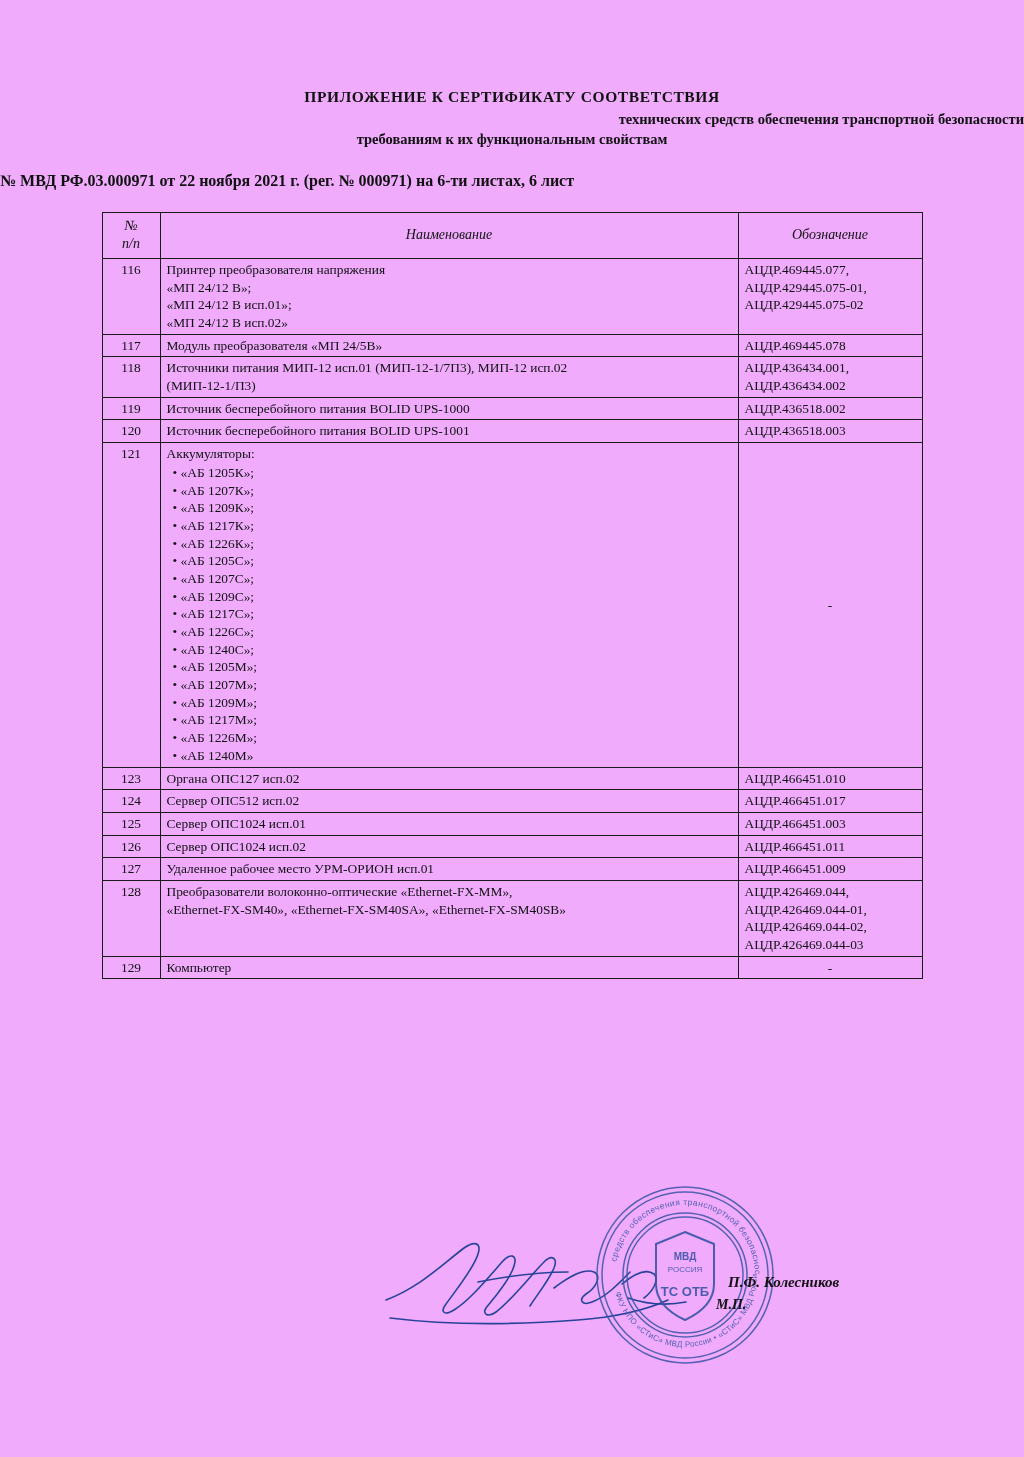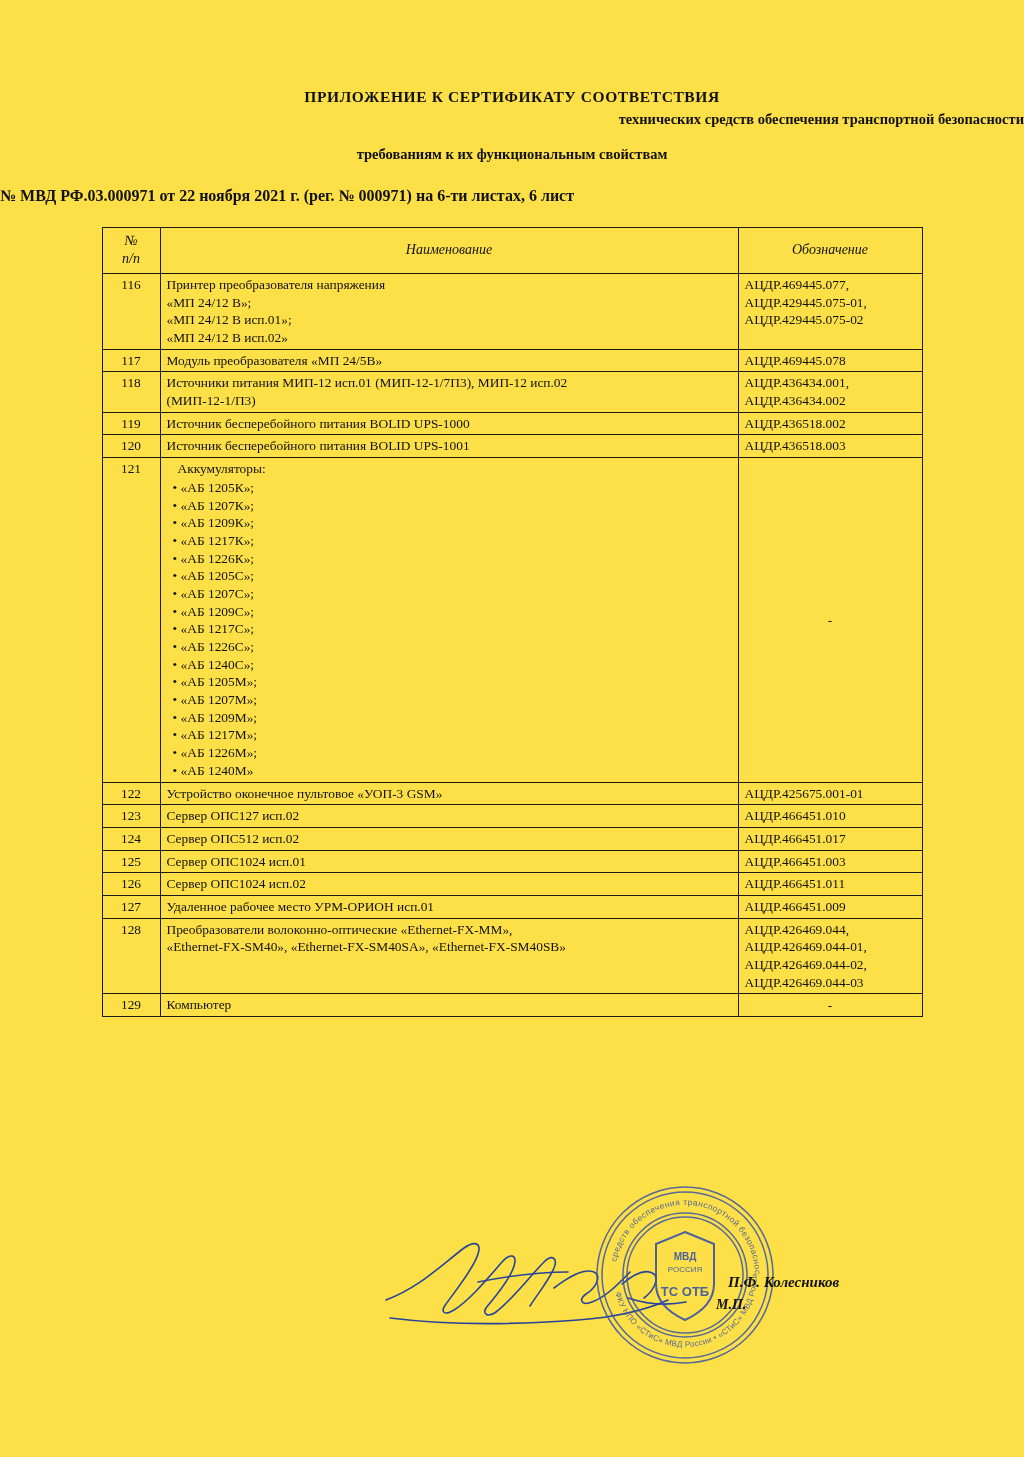--- a/index.html
+++ b/index.html
@@ -13,41 +13,41 @@
     position: relative;
     font-family: "Liberation Serif", serif;
     color: #111;
     overflow: hidden;
   }
   .page {
     position: absolute;
     left: 0; top: 0;
     width: 1024px;
     height: 1457px;
-    background: #fde047;
+    background: #f0abfc;
   }
   .header {
     text-align: center;
     padding-top: 88px;
   }
   .header .line1 {
     font-size: 15.5px;
     font-weight: bold;
     letter-spacing: 0.6px;
   }
   .header .line2 {
     font-size: 14.5px;
     font-weight: bold;
     margin-top: 5px;
     text-align: right;
   }
   .header .line3 {
     font-size: 14.5px;
     font-weight: bold;
-    margin-top: 18px;
+    margin-top: 3px;
   }
   .certline {
     font-size: 16px;
     font-weight: bold;
     margin-top: 24px;
   }
   table.doc {
     border-collapse: collapse;
     margin: 22px auto 0 auto;
     width: 820px;
@@ -88,21 +88,21 @@
   td.name .multi div { white-space: pre-wrap; }
   .bullets { margin: 0; padding: 0; list-style: none; }
   .bullets li {
     margin: 0 0 0 6px;
     padding: 0;
     text-indent: 0;
   }
   .bullets li::before {
     content: "• ";
   }
-  .acc-head { margin-bottom: 1px; margin-left: 11px; }
+  .acc-head { margin-bottom: 1px; }
   .sign-block {
     position: absolute;
     left: 82px;
     top: 1245px;
     font-size: 15px;
     font-style: italic;
     font-weight: bold;
     line-height: 1.5;
   }
   .sign-name {
@@ -254,35 +254,24 @@
               <li>«АБ 1217М»;</li>
               <li>«АБ 1226М»;</li>
               <li>«АБ 1240М»</li>
             </ul>
           </td>
           <td class="desig center">
             <div>-</div>
           </td>
         </tr>
         <tr>
-          <td class="num">122</td>
-          <td class="name">
-            <div class="multi">
-              <div>Устройство оконечное пультовое «УОП-3 GSM»</div>
-            </div>
-          </td>
-          <td class="desig">
-            <div>АЦДР.425675.001-01</div>
-          </td>
-        </tr>
-        <tr>
           <td class="num">123</td>
           <td class="name">
             <div class="multi">
-              <div>Сервер ОПС127 исп.02</div>
+              <div>Органа ОПС127 исп.02</div>
             </div>
           </td>
           <td class="desig">
             <div>АЦДР.466451.010</div>
           </td>
         </tr>
         <tr>
           <td class="num">124</td>
           <td class="name">
             <div class="multi">

